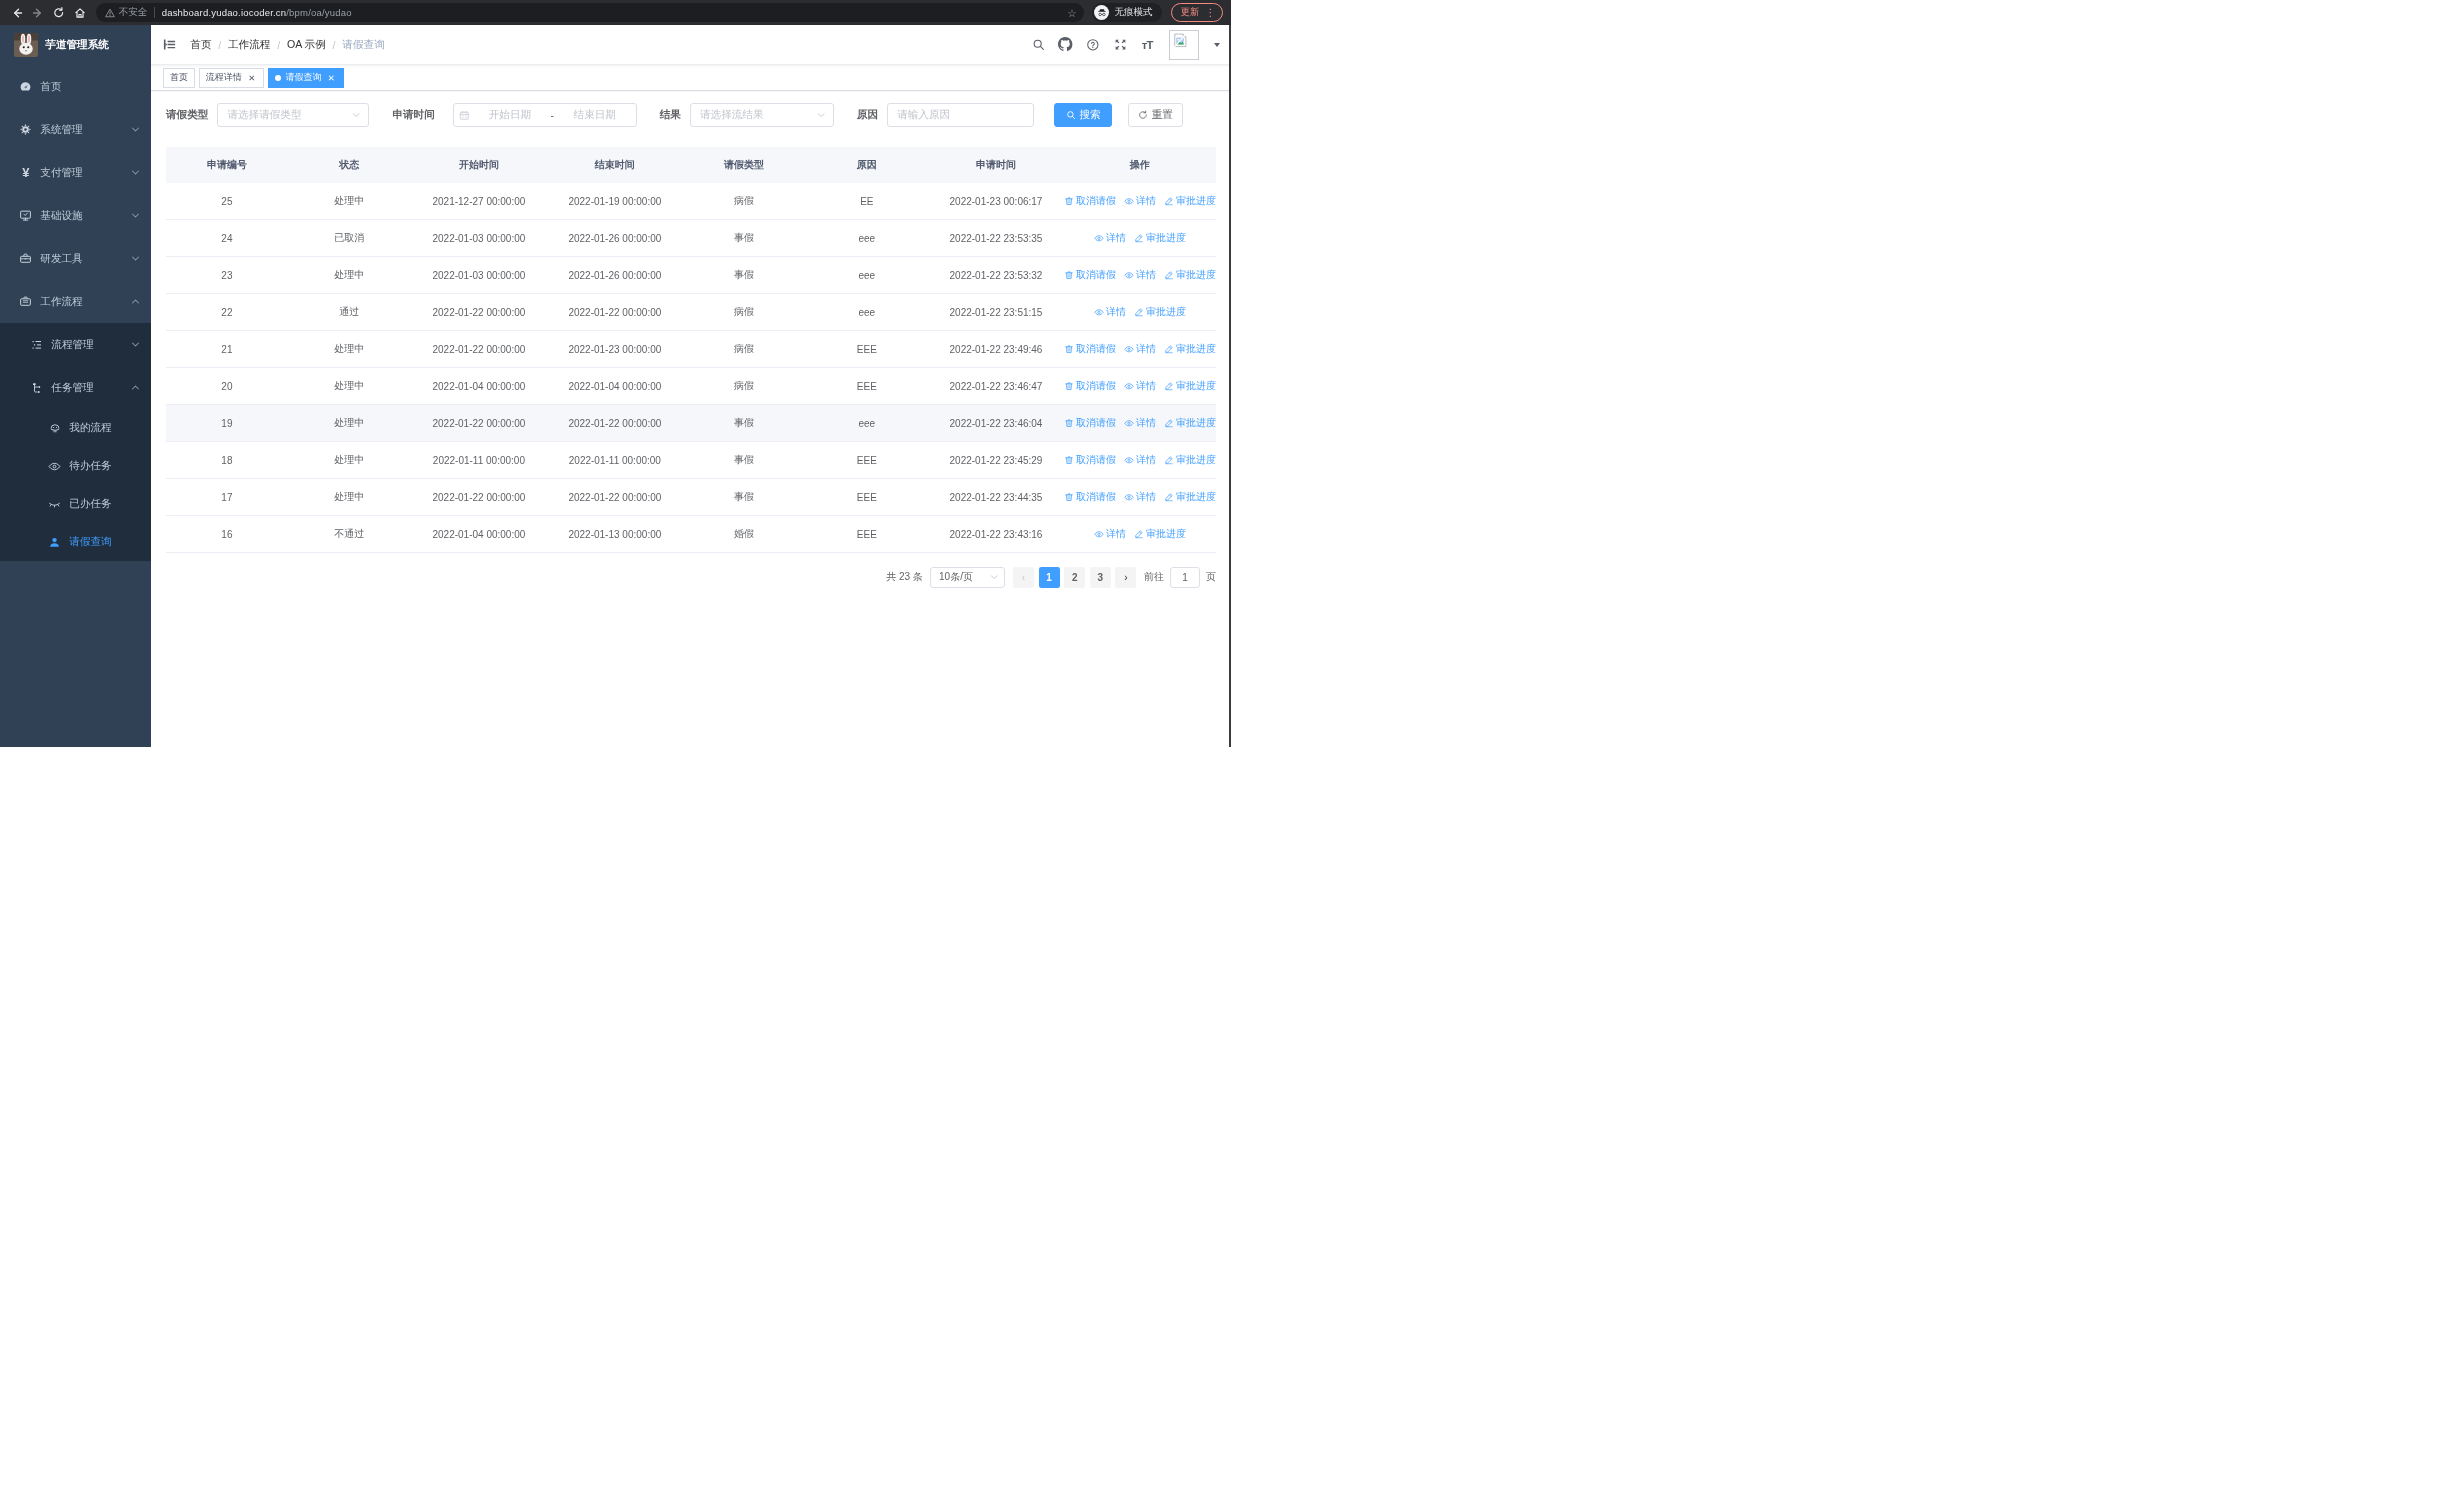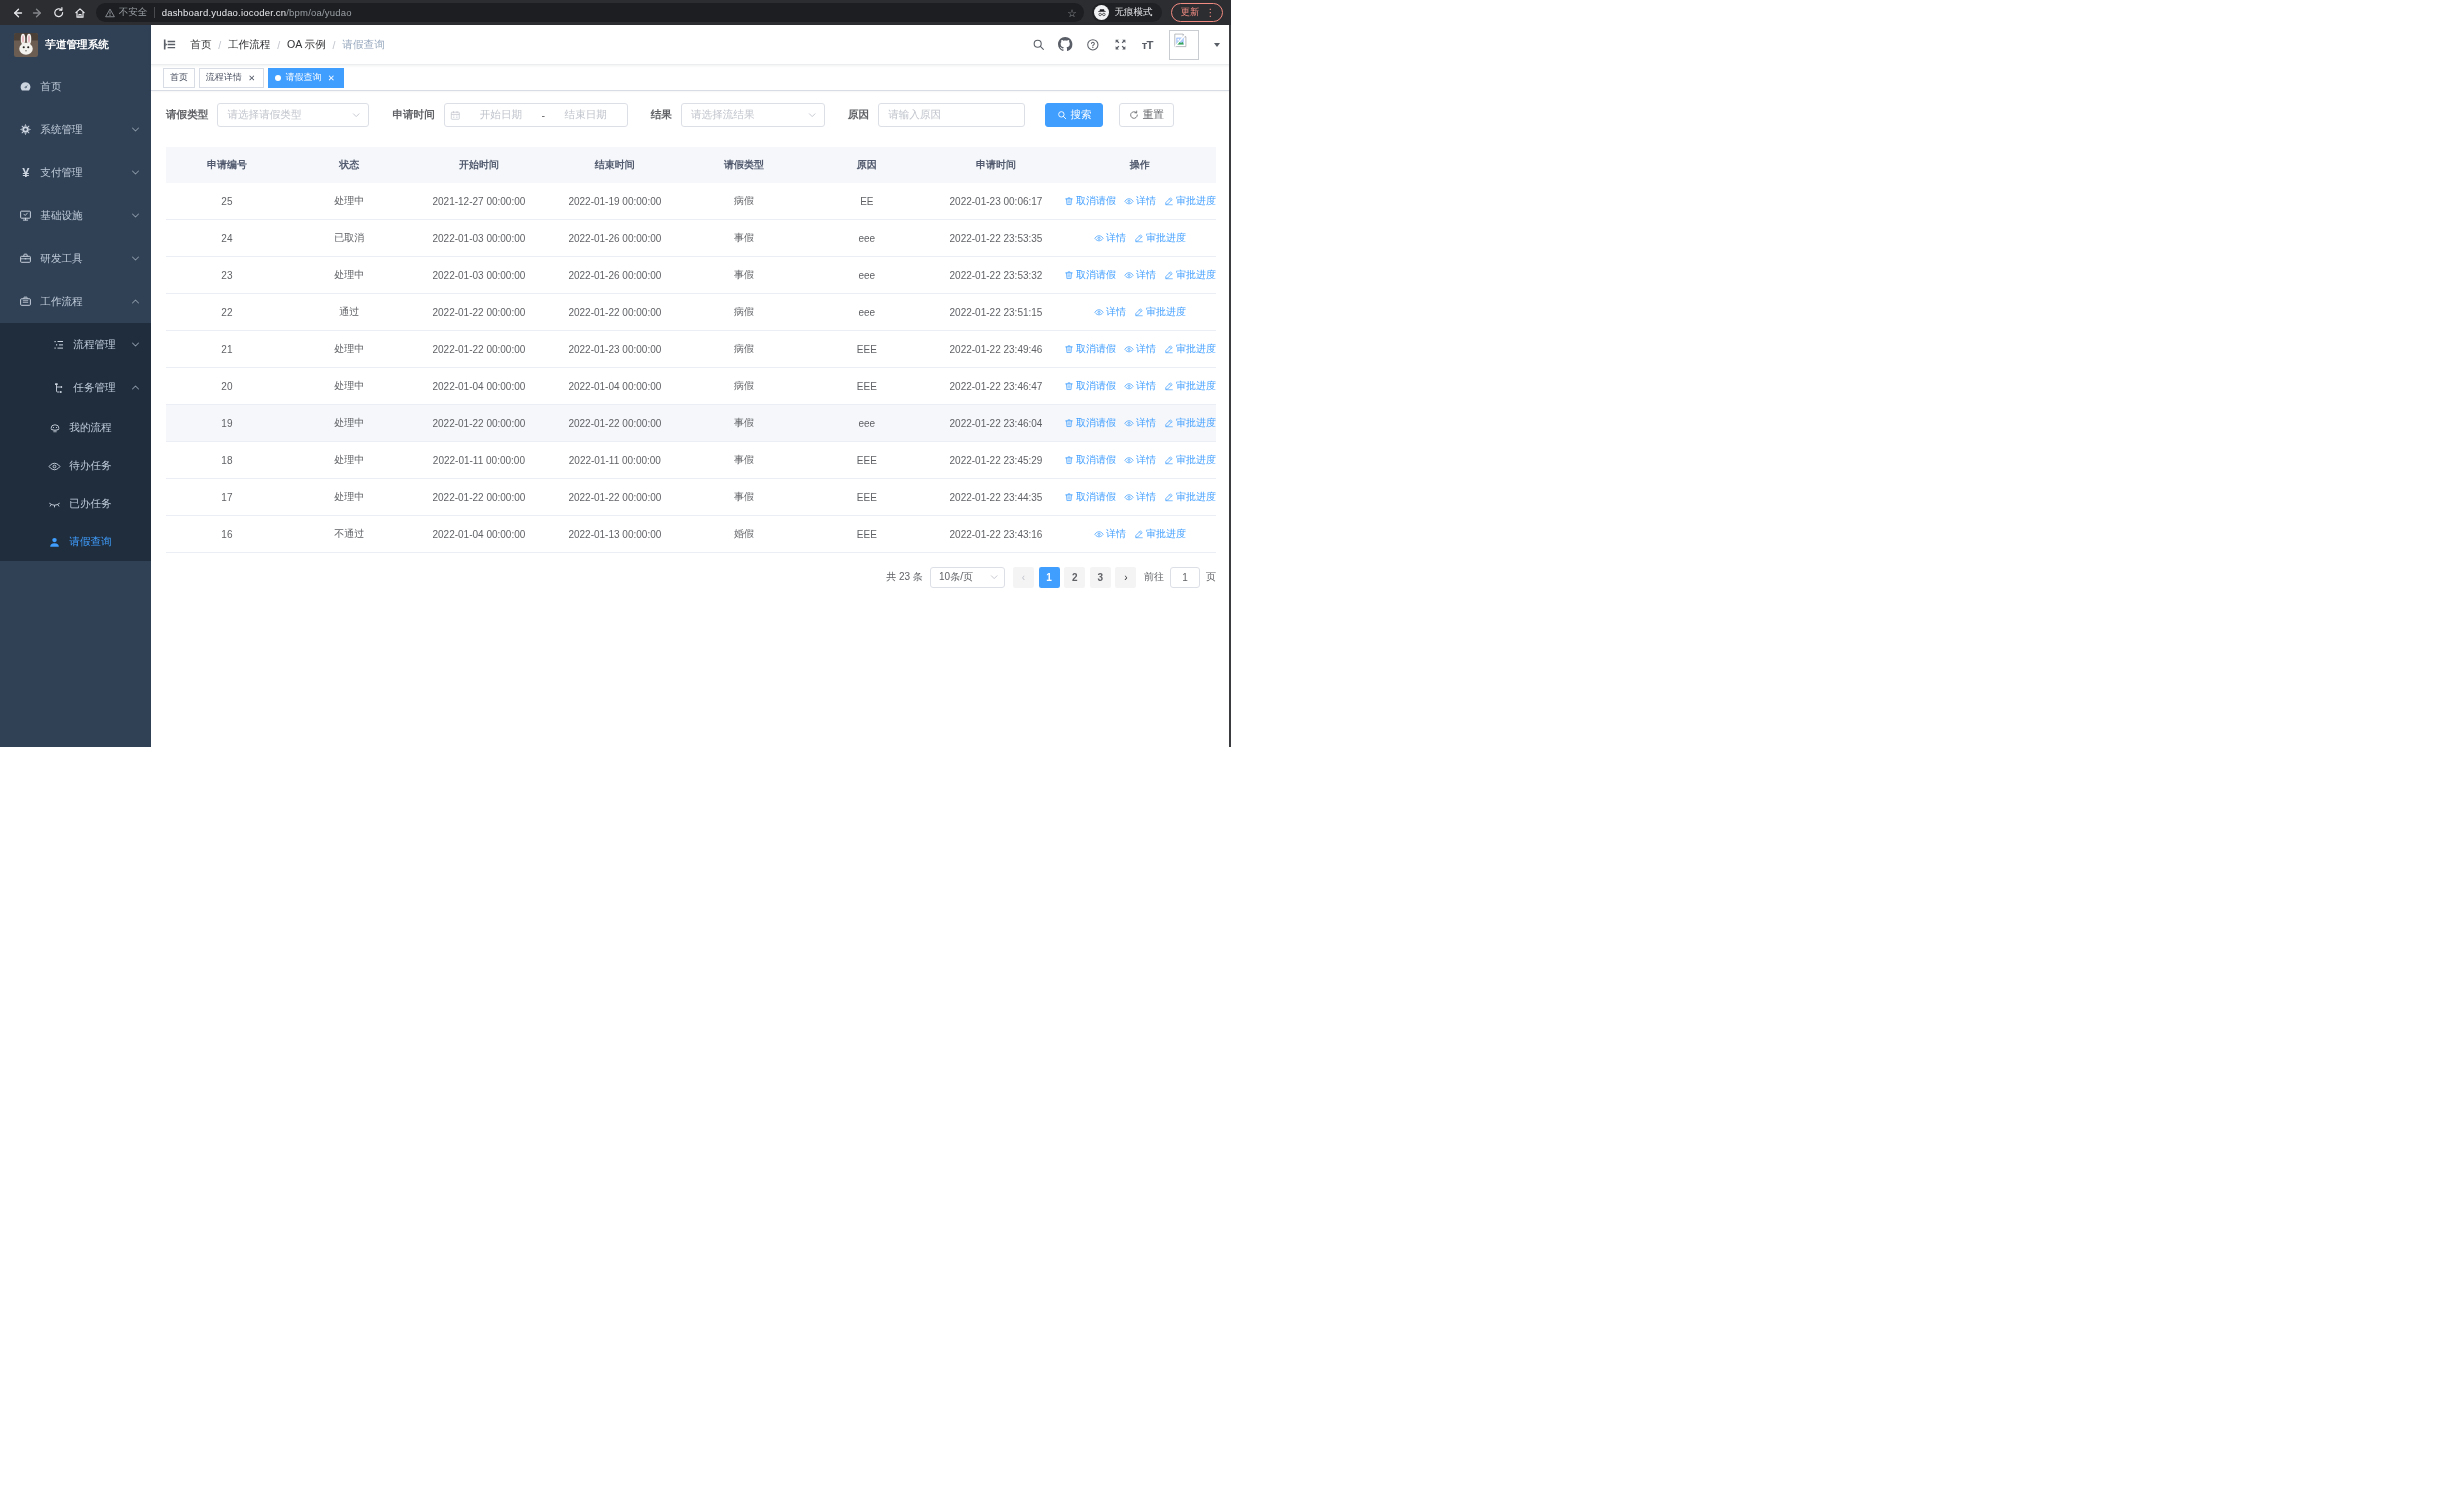--- a/index.html
+++ b/index.html
@@ -28,21 +28,21 @@
 
 .sidebar { width:151px; background:#304156; color:#bfcbd9; flex:0 0 151px; display:flex; flex-direction:column; font-size:10.6px; }
 .logo-row { height:40px; display:flex; align-items:center; padding-left:13.7px; gap:7.6px; flex:0 0 40px; }
 .logo-img { width:24px; height:24px; border-radius:2.3px; overflow:hidden; flex:0 0 24px; }
 .logo-title { color:#fff; font-weight:bold; font-size:10.6px; white-space:nowrap; }
 .menu-item { height:43px; display:flex; align-items:center; padding:0 10.6px 0 19px; gap:7.6px; cursor:pointer; }
 .menu-item .mi-label { flex:1; white-space:nowrap; }
 .mi-ico { width:13.7px; height:13.7px; display:flex; align-items:center; justify-content:center; color:#cdd5e0; flex:0 0 13.7px; }
 .mi-arrow { color:#8a97a6; display:flex; }
 .submenu { background:#1f2d3d; }
-.submenu .menu-item { padding-left:52px; height:43px; }
+.submenu .menu-item { padding-left:30px; height:43px; }
 .submenu .sub3 { padding-left:48px; height:38px; }
 .menu-item.active { color:#409eff; }
 .menu-item.active .mi-ico { color:#409eff; }
 .yen { font-size:13px; font-weight:bold; color:#cdd5e0; }
 
 
 .main { flex:1; display:flex; flex-direction:column; min-width:0; background:#fff; }
 .navbar { height:40px; display:flex; align-items:center; padding:0 10.6px; border-bottom:0.8px solid rgba(0,21,41,.08); box-shadow:0 0.8px 3px rgba(0,21,41,.08); flex:0 0 40px; }
 .hamburger { width:16.7px; height:16.7px; color:#5a5e66; display:flex; align-items:center; justify-content:center; margin-right:12px; }
 .breadcrumb { display:flex; align-items:center; gap:6.8px; font-size:10.6px; color:#303133; }
@@ -65,21 +65,21 @@
 
 .content { flex:1; padding:12px 15px 0 15px; overflow:hidden; }
 .filter-row { display:flex; align-items:center; margin-bottom:20px; }
 .f-label { font-size:10.6px; font-weight:700; color:#606266; white-space:nowrap; margin-right:9px; }
 .f-group { display:flex; align-items:center; margin-right:23px; }
 .sel, .inp, .drange { height:24px; border:0.8px solid #dcdfe6; border-radius:3px; background:#fff; display:flex; align-items:center; font-size:10.6px; color:#c0c4cc; }
 .sel { justify-content:space-between; padding:0 7.6px 0 9px; }
 .sel .ph { white-space:nowrap; }
 .sel-arrow { color:#c0c4cc; display:flex; }
 .inp { padding:0 9px; }
-.drange { padding:0 5px; gap:4.6px; }
+.drange { padding:0 5px; gap:4.6px;margin-left:9px; }
 .drange .d-ph { flex:1; text-align:center; white-space:nowrap; }
 .drange .d-sep { color:#606266; }
 .cal-ico { color:#c0c4cc; display:flex; }
 .btn { height:24px; border-radius:3px; display:inline-flex; align-items:center; justify-content:center; gap:3.8px; font-size:10.6px; cursor:pointer; white-space:nowrap;margin-left:8px; }
 .btn-primary { background:#409eff; border:0.8px solid #409eff; color:#fff; padding:0 10.6px; }
 .btn-plain { background:#fff; border:0.8px solid #dcdfe6; color:#606266; padding:0 9px; }
 
 .toolbar-row { display:flex; align-items:center; margin-bottom:7.6px; }
 .btn-create { height:23px; font-size:10px; padding:0 10px; }
 .tool-circles { margin-left:auto; display:flex; gap:7.6px; }

